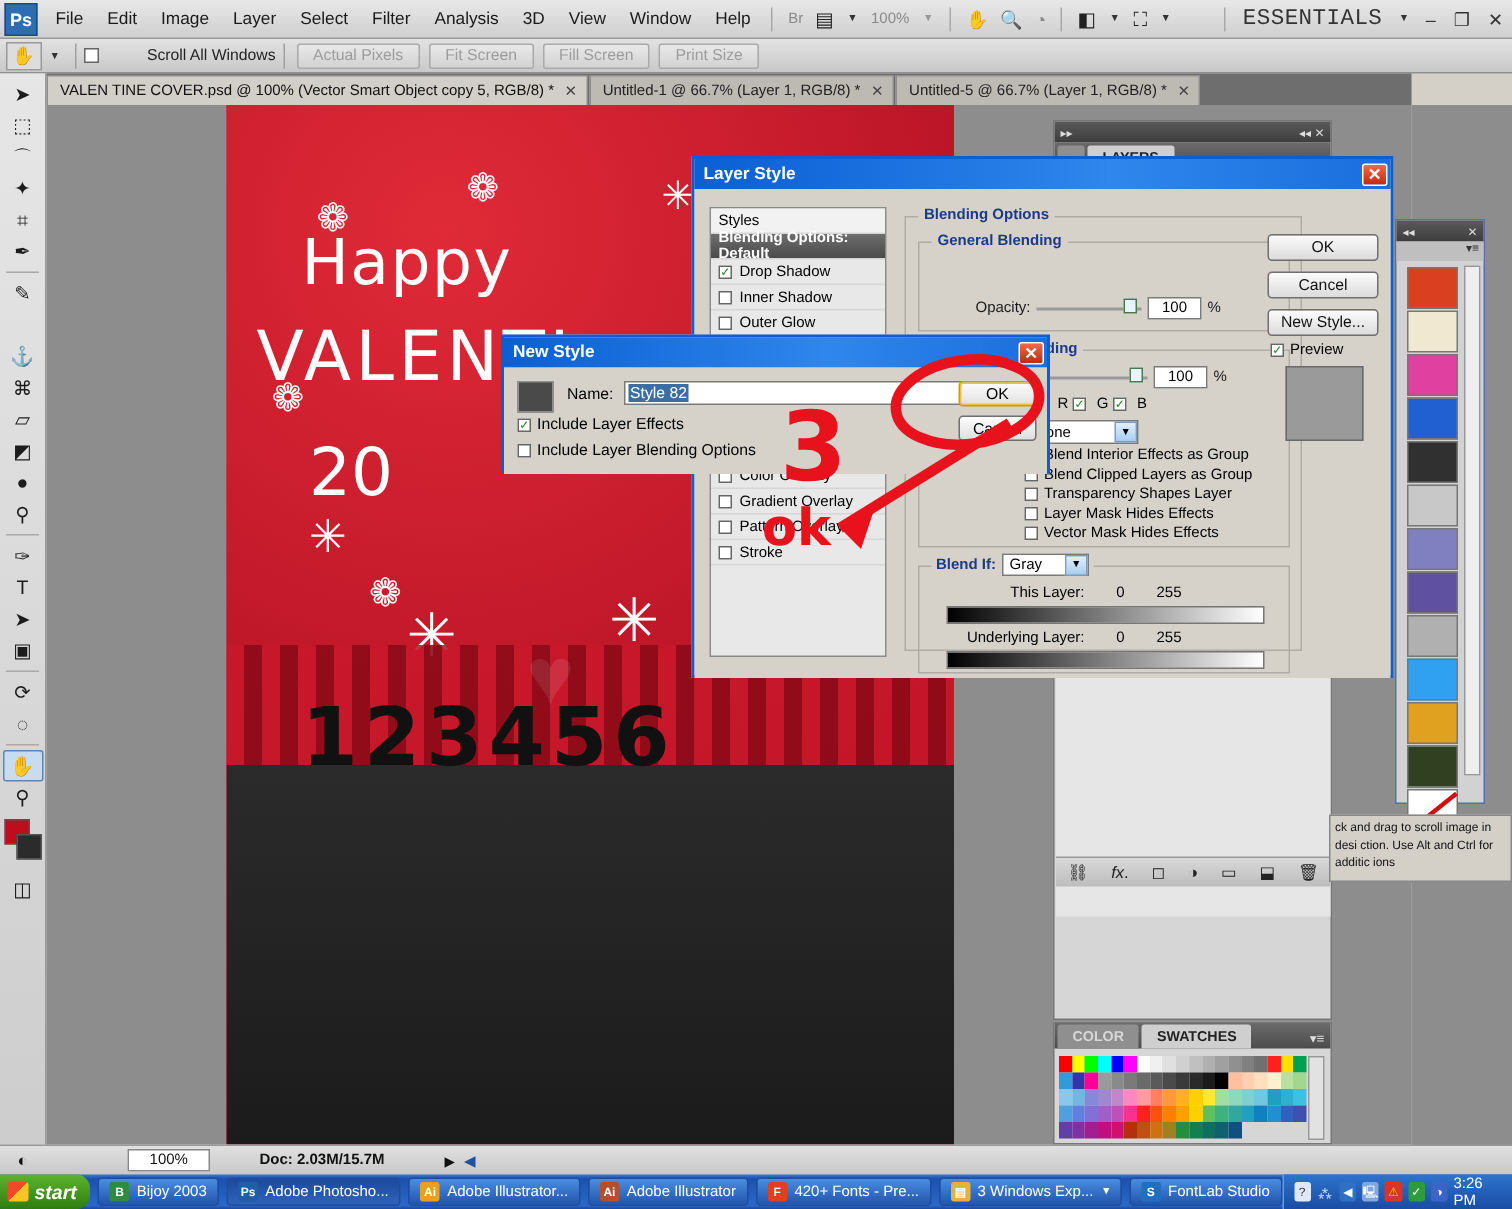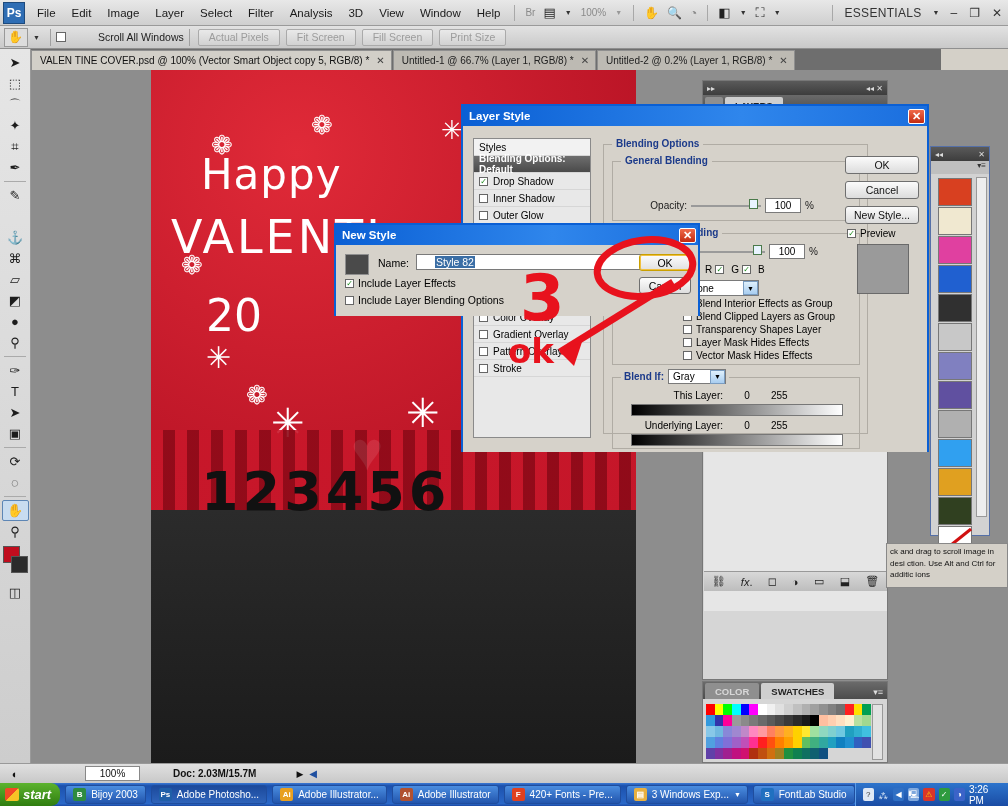--- a/index.html
+++ b/index.html
@@ -14,21 +14,21 @@
   .menubar { position:absolute; left:0; top:0; width:1008px; height:26px;
              background:linear-gradient(#e8e8e8,#cfcfcf); border-bottom:1px solid #9a9a9a;
              display:flex; align-items:center; }
   .pslogo { width:22px; height:22px; margin:2px 4px 2px 3px; background:#2e6db4;
             color:#fff; font-weight:bold; font-size:12px; display:flex;
             align-items:center; justify-content:center; border:1px solid #1d4a7d; }
   .menuitem { padding:4px 8px; font-size:11.5px; color:#1a1a1a; white-space:nowrap; }
   .msep { width:1px; height:16px; background:#a8a8a8; margin:0 6px; }
   .mbtn { padding:2px 4px; color:#8a8a8a; font-size:10px; }
   .spacer { flex:1; }
-  .essentials { font-size:12px; color:#333; padding:0 6px; letter-spacing:.3px; }
+  .essentials { font-size:15px; color:#333; padding:0 6px; letter-spacing:.3px;font-family:Liberation Mono, monospace; }
   .wbtn { padding:0 6px; color:#333; font-size:12px; }
 
   
   .optbar { position:absolute; left:0; top:26px; width:1008px; height:23px;
             background:linear-gradient(#e2e2e2,#c9c9c9); border-bottom:1px solid #8f8f8f;
             display:flex; align-items:center; padding-left:4px; }
   .opt-tool { width:24px; height:19px; background:#ddd; border:1px solid #999;
               display:flex; align-items:center; justify-content:center; font-size:12px; }
   .opt-caret { font-size:7px; padding:0 5px; color:#333; }
   .ovsep { width:1px; height:17px; background:#a0a0a0; margin:0 5px; }
@@ -174,21 +174,21 @@
   .ckbox { width:9px; height:9px; border:1px solid #666; background:#fff; margin-right:4px;
            display:inline-flex; align-items:center; justify-content:center; font-size:8px; color:#1a8a1a; }
 
   
   #newStyleDlg { left:334px; top:223px; width:366px; height:93px; z-index:40; }
   .nsbody { position:absolute; left:0; top:20px; width:362px; height:71px; background:#d6d2ca; }
   .nscolor { position:absolute; left:9px; top:9px; width:24px; height:21px; background:#4a4a4a;
              border:1px solid #8f8f8f; }
   .nsname { position:absolute; left:42px; top:12px; font-size:10.5px; }
   .nsinput { position:absolute; left:80px; top:9px; width:256px; height:16px; background:#fff;
-             border:1px solid #7a7a7a; font-size:10.5px; display:flex; align-items:center; padding-left:18px; }
+             border:1px solid #7a7a7a; font-size:10.5px; display:flex; align-items:center; padding-left:2px; }
   .nsinput span { background:#3b6ea5; color:#fff; padding:0 1px; }
   .nsok { position:absolute; left:303px; top:9px; width:52px; height:17px;
           background:linear-gradient(#fdfdfd,#e0e0e0); border:1px solid #caa000;
           border-radius:3px; font-size:10.5px; display:flex; align-items:center; justify-content:center;
           box-shadow:0 0 0 1px #f0c040 inset; }
   .nscancel { position:absolute; left:303px; top:32px; width:52px; height:17px;
           background:linear-gradient(#fdfdfd,#dedede); border:1px solid #6f6f6f;
           border-radius:3px; font-size:10.5px; display:flex; align-items:center; justify-content:center; }
   .nsck { position:absolute; font-size:10.5px; display:flex; align-items:center; }
 
@@ -310,21 +310,21 @@
   <div class="tabbar">
     <div class="tab">
       <span>VALEN TINE COVER.psd @ 100% (Vector Smart Object copy 5, RGB/8) *</span>
       <span class="tabx">✕</span>
     </div>
     <div class="tab inactive">
       <span>Untitled-1 @ 66.7% (Layer 1, RGB/8) *</span>
       <span class="tabx">✕</span>
     </div>
     <div class="tab inactive">
-      <span>Untitled-2 @ 0.2% (Layer 1, RGB/8) *</span>
+      <span>Untitled-5 @ 66.7% (Layer 1, RGB/8) *</span>
       <span class="tabx">✕</span>
     </div>
   </div>
 
   <div class="canvaswrap">
     <div class="art">
       <div class="reddark"></div>
       <div class="star" style="left:60px;top:60px">❁</div>
       <div class="star" style="left:160px;top:40px">❁</div>
       <div class="star" style="left:290px;top:45px">✳</div>

